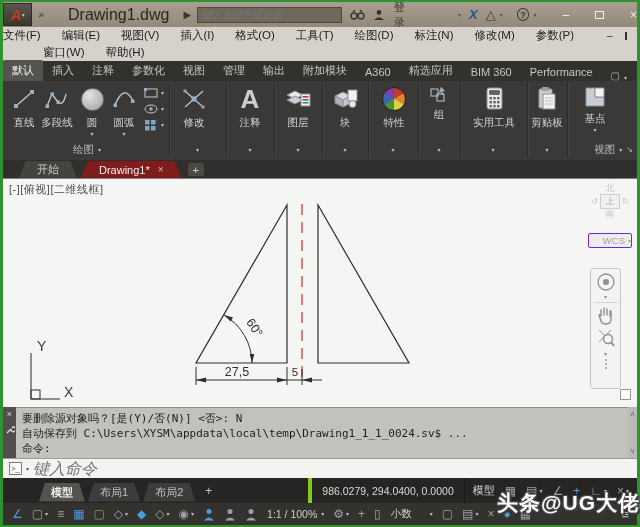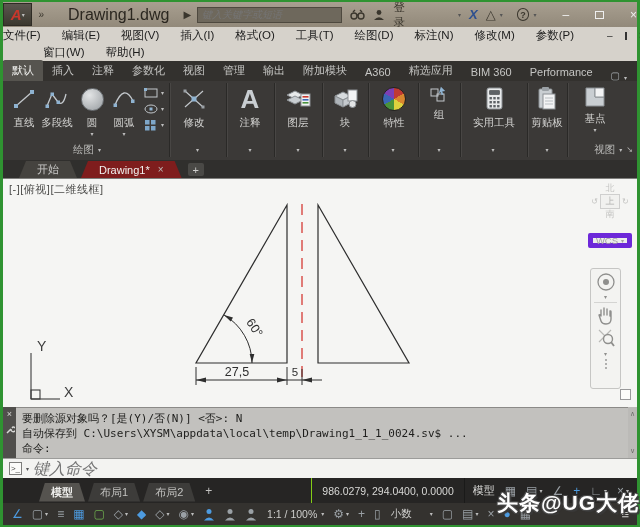--- a/index.html
+++ b/index.html
@@ -47,40 +47,40 @@
 .ftab{height:17px;display:flex;align-items:center;justify-content:center;font-size:11px;clip-path:polygon(7px 0,calc(100% - 7px) 0,100% 100%,0 100%);padding:0 18px;gap:8px}
 .ftab.start{background:#45433f;color:#c9c9c7;margin-left:16px}
 .ftab.active{background:#7f1d1d;color:#f2f2f0;margin-left:4px}
 .newtab{width:16px;height:13px;background:#4a4946;border-radius:2px;color:#cfcfcd;font-size:11px;display:flex;align-items:center;justify-content:center;margin:0 0 2px 6px}
 
 
 .canvasbg{left:3px;top:178px;width:634px;height:229px;background:#f5f5f3;border-top:1px solid #7e7e7c}
 .vplabel{left:9px;top:182px;font-size:11px;color:#4c4c4a;letter-spacing:.5px}
 .cube{left:588px;top:183px;width:44px;text-align:center;color:#c4c4c2;font-size:9px;line-height:1.25}
 .cube-box{width:20px;height:15px;border:1px solid #cfcfce;background:#f1f1ef;color:#b2b2b0;font-size:9px;display:flex;align-items:center;justify-content:center}
-.wcs{left:588px;top:233px;width:44px;height:15px;background:#ededeb;border:5px solid #6d28d9;border-radius:2px;display:flex;align-items:center;justify-content:center;gap:3px;font-size:9.5px;color:#a2a2a0}
+.wcs{left:588px;top:233px;width:44px;height:15px;background:#ededeb;border:1px solid #6d28d9;border-radius:2px;display:flex;align-items:center;justify-content:flex-end;gap:3px;font-size:9.5px;color:#a2a2a0}
 .navbar{left:590px;top:268px;width:31px;height:121px;background:#f3f3f1;border:1px solid #c6c6c4;border-radius:3px;display:flex;flex-direction:column;align-items:center;padding-top:3px;gap:2px}
 .navdiv{width:23px;height:1px;background:#d4d4d2}
 .dotcol{display:flex;flex-direction:column;gap:2px;align-items:center}
 .dot2{width:2px;height:2px;background:#9a9a98;border-radius:50%}
 .cornerhandle{left:620px;top:389px;width:11px;height:11px;background:#fcfcfa;border:1px solid #99999a}
 
 
 .cmdstrip{left:3px;top:407px;width:13px;height:51px;background:#504f4c;display:flex;flex-direction:column;align-items:center;padding-top:3px;gap:6px}
 .cmdhist{left:16px;top:407px;width:612px;height:51px;background:#c2c1be;border-top:1px solid #8b8a87;font-family:"DejaVu Sans Mono",monospace;font-size:11px;color:#1e1e1c;padding:3px 0 0 6px;line-height:15px;white-space:pre}
 .cmdscroll{left:628px;top:407px;width:9px;height:51px;background:#bbbab7;display:flex;flex-direction:column;justify-content:space-between;align-items:center;font-size:7px;color:#6c6c6a;padding:3px 0}
 .cmdinput{left:3px;top:458px;width:634px;height:20px;background:#f3f3f1;border-top:1px solid #9c9c9a;display:flex;align-items:center;padding-left:6px;gap:4px}
 .cmdpromptbox{width:13px;height:13px;border:1px solid #7d7d7b;background:#fbfbf9;color:#4c4c4a;font-size:8px;display:flex;align-items:center;justify-content:center}
 .cmdinput input{flex:1;border:none;outline:none;background:transparent;font-style:italic;font-size:16px;color:#9a9a98;font-family:"Liberation Sans",sans-serif}
 
 
 .statusrow1{left:3px;top:478px;width:634px;height:25px;background:#262524;display:flex;align-items:center}
 .ltab{height:19px;margin-top:3px;display:flex;align-items:center;padding:0 12px;font-size:11px;clip-path:polygon(6px 0,calc(100% - 6px) 0,100% 100%,0 100%);background:#3d3c3a;color:#c3c3c1}
 .ltab.active{background:#55534f;color:#f0f0ee;font-weight:bold}
-.coordbox{height:25px;display:flex;align-items:center;padding:0 10px;border-left:1px solid #84cc16;border-right:1px solid #1a1a19;color:#d8d8d6;font-size:10.5px}
+.coordbox{height:25px;display:flex;align-items:center;padding:0 10px;border-left:4px solid #84cc16;border-right:1px solid #1a1a19;color:#d8d8d6;font-size:10.5px}
 .s1ic{color:#9aa0a5;font-size:12px;margin-left:10px;display:flex;align-items:center;gap:2px}
 .statusrow2{left:3px;top:503px;width:634px;height:22px;background:#34322f;display:flex;align-items:center;font-size:12px}
 .s2ic{margin-left:9px;display:flex;align-items:center;gap:2px;color:#9aa0a5}
 .blue{color:#4d9be0}
 .green{color:#6fae4e}
 .s2txt{color:#cfcfcd;font-size:10.5px;margin-left:10px;display:flex;gap:4px;align-items:center}
 
 
 .watermark{right:0;top:489px;font-size:21px;font-weight:800;color:#fff;letter-spacing:1px;
   text-shadow:-1px -1px 0 #4a4a4a,1px -1px 0 #4a4a4a,-1px 1px 0 #4a4a4a,2px 2px 1px #3a3a3a;z-index:50;white-space:nowrap}

